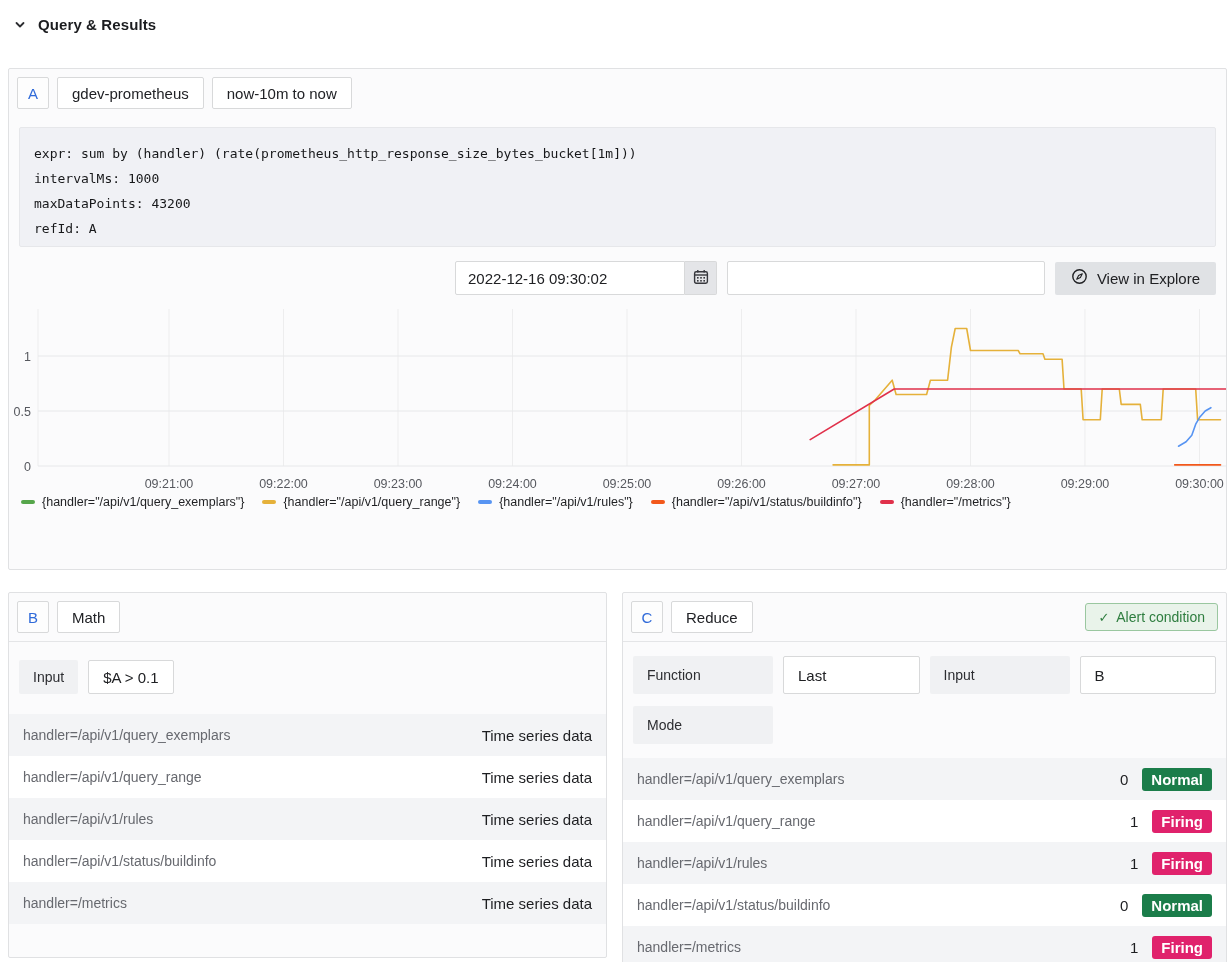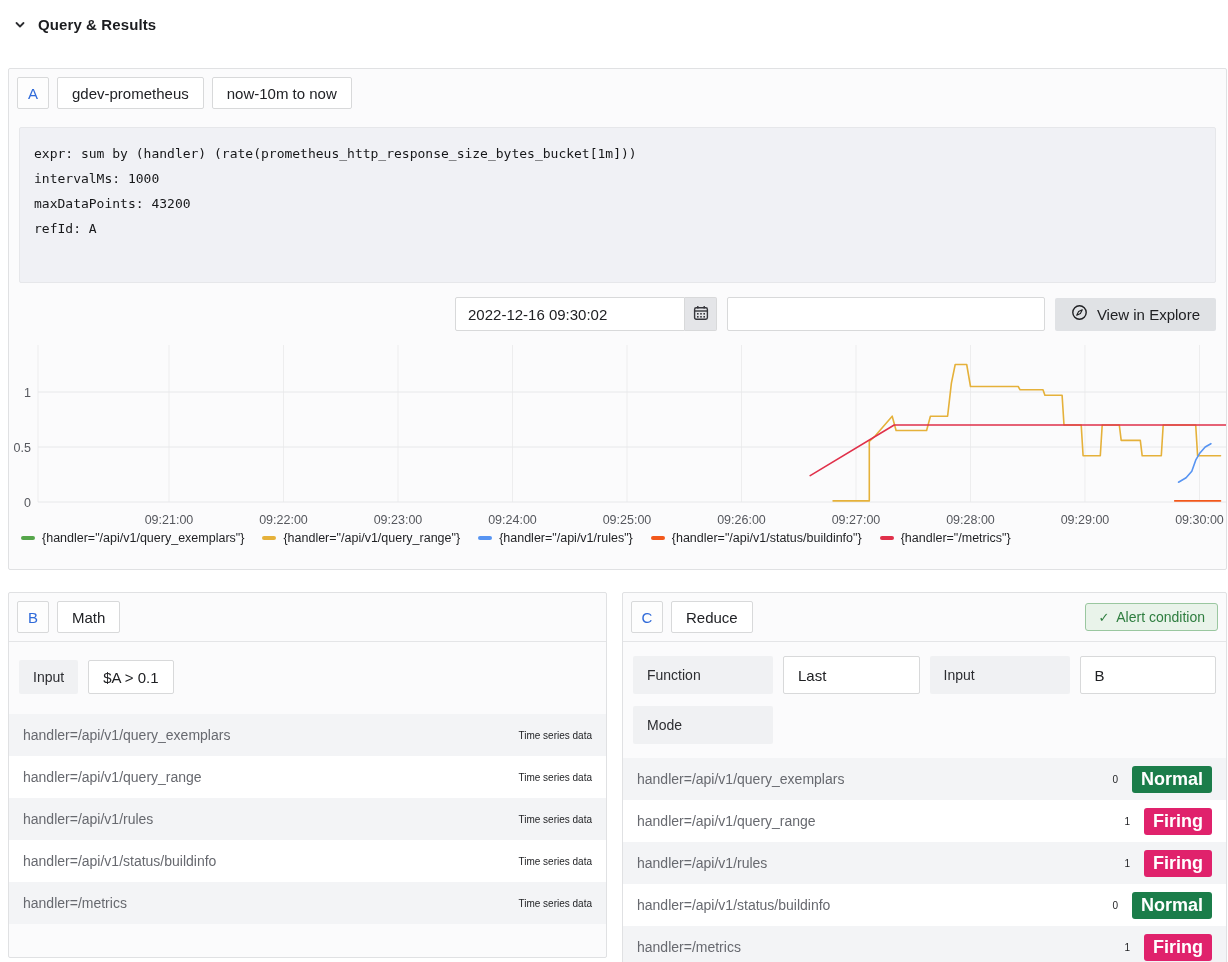--- a/index.html
+++ b/index.html
@@ -45,21 +45,21 @@
     font-size: 15px; color: #212226; cursor: pointer;
   }
 
   .code-block {
     margin: 10px 10px 0 10px;
     background: #f0f1f5; border: 1px solid #e6e7ea; border-radius: 2px;
     padding: 13px 14px;
     font-family: "DejaVu Sans Mono", "Liberation Mono", monospace;
     font-size: 13px; line-height: 25px; color: #17181a;
     white-space: pre; overflow: hidden;
-    height: 156px;
+    height: 120px;
   }
 
   .controls-row {
     margin: 14px 10px 0 10px;
     display: flex; justify-content: flex-end; align-items: center; gap: 10px;
     height: 34px;
   }
   .time-group { display: flex; height: 34px; }
   .time-input {
     width: 230px; height: 34px; padding: 0 12px;
@@ -116,24 +116,24 @@
     font-size: 15px; color: #202124;
   }
 
   .data-row {
     height: 42px; display: flex; align-items: center;
     padding: 0 14px;
   }
   .data-row:nth-child(odd) { background: #f3f4f6; }
   .data-row:nth-child(even) { background: #ffffff; }
   .row-label { font-size: 14px; color: #67696f; flex: 1 1 auto; overflow: hidden; white-space: nowrap; }
-  .row-value { font-size: 10px; font-weight: 500; color: #1d1e21; }
+  .row-value { font-size: 15px; font-weight: 500; color: #1d1e21; }
   .state-badge {
     margin-left: 14px; padding: 3px 9px; border-radius: 3px;
-    font-size: 18px; font-weight: 700; color: #ffffff;
+    font-size: 15px; font-weight: 700; color: #ffffff;
   }
 
   .alert-badge {
     margin-left: auto; height: 28px; padding: 0 12px;
     background: #e9f3ea; border: 1px solid #9ac7a0; border-radius: 3px;
     display: flex; align-items: center; gap: 7px;
     font-size: 14px; color: #2E7D3F;
   }
   .alert-badge .check { font-size: 13px; }
 

